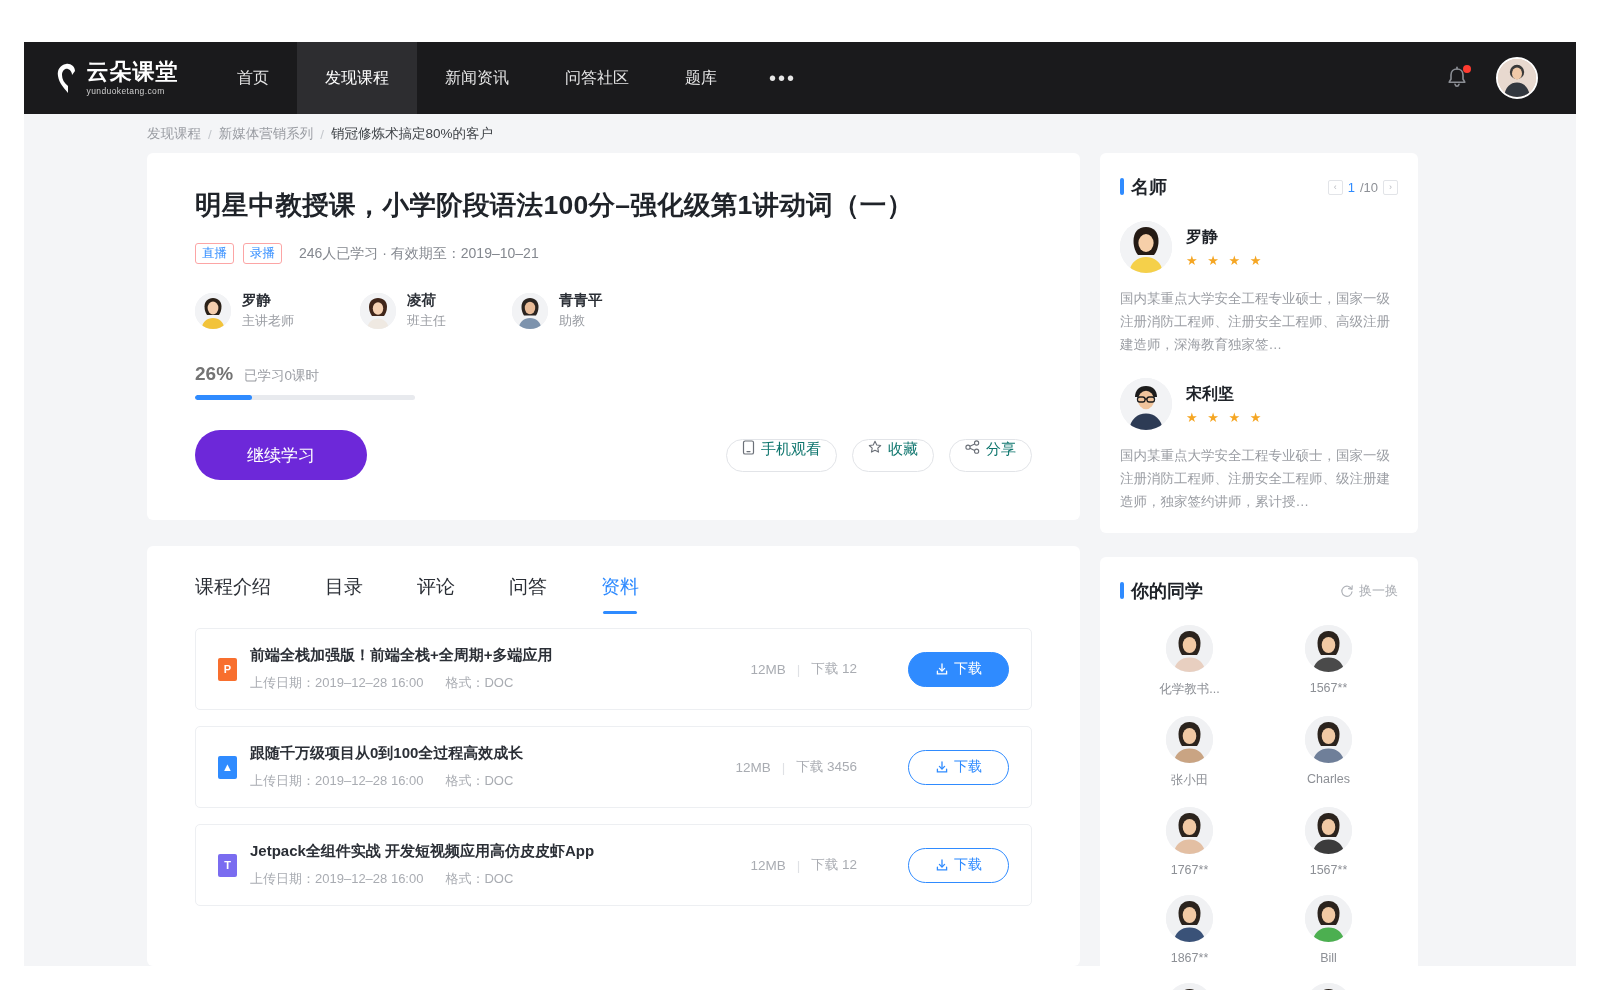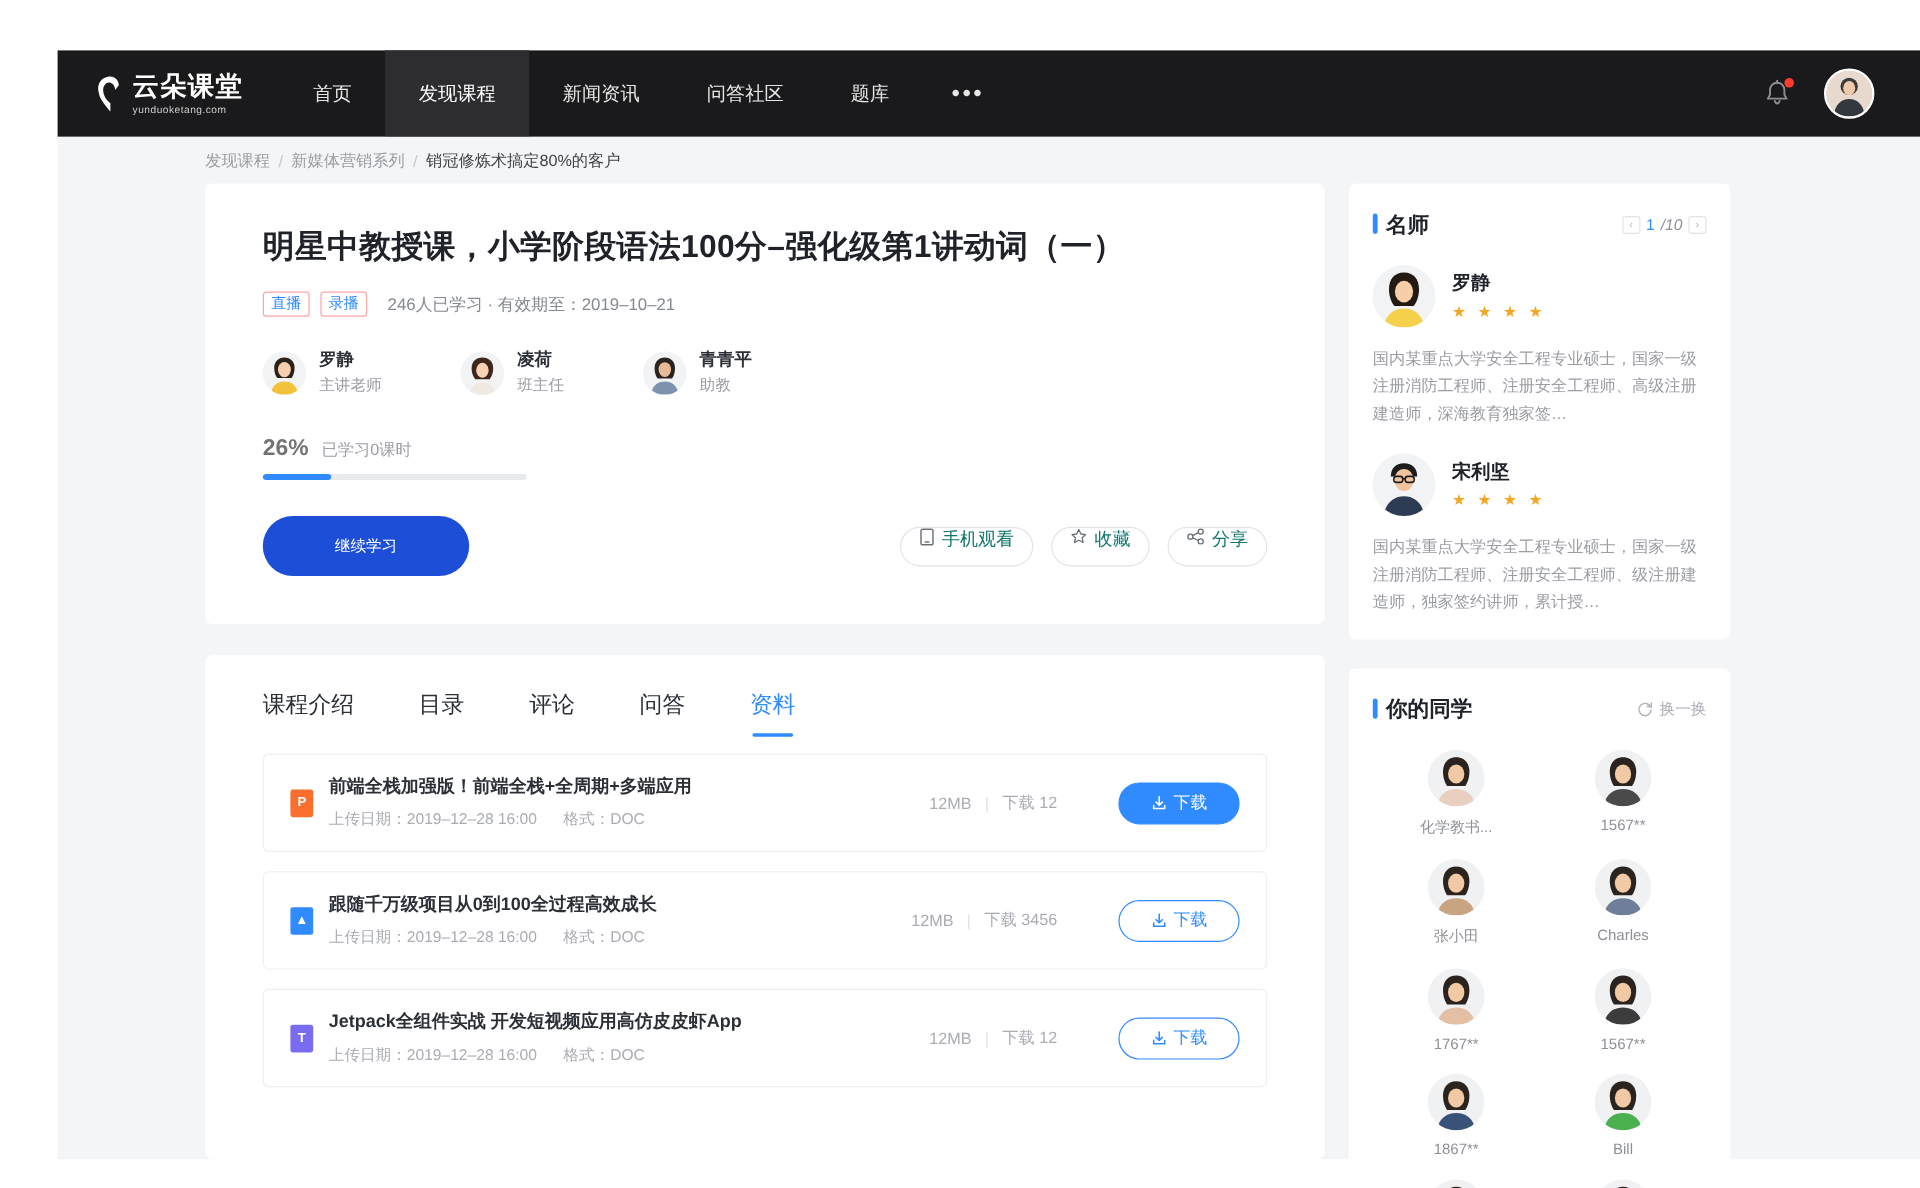--- a/index.html
+++ b/index.html
@@ -2,21 +2,21 @@
 <html><head>
 <meta charset="utf-8">
 <style>
   * { box-sizing: border-box; margin: 0; padding: 0; }
   html, body {
     width: 1600px; height: 990px;
     background: #ffffff;
     font-family: "Liberation Sans", "DejaVu Sans", sans-serif;
     overflow: hidden;
   }
-  .page { position: relative; width: 1323px; height: 990px; background:#ffffff;margin-left:24px; }
+  .page { position: relative; width: 1323px; height: 990px; background:#ffffff; }
 
   
   .topnav {
     position:absolute; left:24px; top:42px; width:1552px; height:72px;
     background:#1a1a1c; display:flex; align-items:center;
   }
   .logo { width:185px; display:flex; align-items:center; justify-content:center; }
   .logo-mark { display:flex; align-items:flex-end; gap:2px; }
   .logo-text { display:flex; flex-direction:column; align-items:flex-start; }
   .logo-cn { color:#fff; font-size:22px; font-weight:700; letter-spacing:1px; line-height:1; }
@@ -75,22 +75,22 @@
 
   .progress-wrap { margin-top:34px; }
   .progress-head { display:flex; align-items:baseline; gap:11px; }
   .progress-pct { font-size:19px; color:#737373; font-weight:700; }
   .progress-label { font-size:13.5px; color:#9a9da3; }
   .progress-bar { margin-top:10px; width:220px; height:5px; background:#e8eaee; border-radius:3px; overflow:hidden; }
   .progress-fill { height:100%; background:#2f8bff; border-radius:3px; }
 
   .action-row { display:flex; align-items:center; margin-top:30px; }
   .btn-primary {
-    width:172px; height:50px; border-radius:25px; background:#1d4ed8; color:#fff;
-    font-size:13px; display:flex; align-items:center; justify-content:center;
+    width:172px; height:50px; border-radius:25px; background:#6d28d9; color:#fff;
+    font-size:17px; display:flex; align-items:center; justify-content:center;
     border:none; cursor:pointer; font-family:inherit;
   }
   .action-right { margin-left:auto; display:flex; gap:15px; }
   .btn-ghost {
     height:33px; padding:0 15px; border-radius:17px; border:1px solid #e2e4e8;
     background:#fff; color:#0f766e; font-size:15px; display:flex; align-items:flex-start;
     gap:6px; cursor:pointer; font-family:inherit; white-space:nowrap;
   }
 
   
@@ -130,21 +130,21 @@
   .side-title::before {
     content:""; position:absolute; left:0; top:3px; width:3.5px; height:17px;
     background:#2f8bff; border-radius:2px;
   }
   .pager { margin-left:auto; display:flex; align-items:center; gap:5px; font-size:13px; color:#8d9096; }
   .pg-btn {
     width:15px; height:15px; border:1px solid #e2e4e8; border-radius:2px; color:#b5b8be;
     display:flex; align-items:center; justify-content:center; font-size:9px; cursor:pointer; background:#fff;
   }
   .pg-cur { color:#2f8bff; }
-  .pg-total { color:#8d9096;font-style:italic; }
+  .pg-total { color:#8d9096; }
 
   .teacher-block { margin-top:22px; }
   .tb-head { display:flex; align-items:center; gap:14px; }
   .tb-avatar { width:52px; height:52px; border-radius:50%; overflow:hidden; background:#eceef1; position:relative; flex:none; }
   .tb-name { font-size:16px; color:#1f2329; font-weight:700; }
   .stars { margin-top:5px; color:#f5a623; font-size:13px; letter-spacing:3px; }
   .tb-desc { margin-top:14px; font-size:13.5px; color:#9a9da3; line-height:23px; }
 
   .classmates { margin-top:22px; display:grid; grid-template-columns:repeat(2,1fr); row-gap:18px; }
   .cm { display:flex; flex-direction:column; align-items:center; cursor:pointer; }

